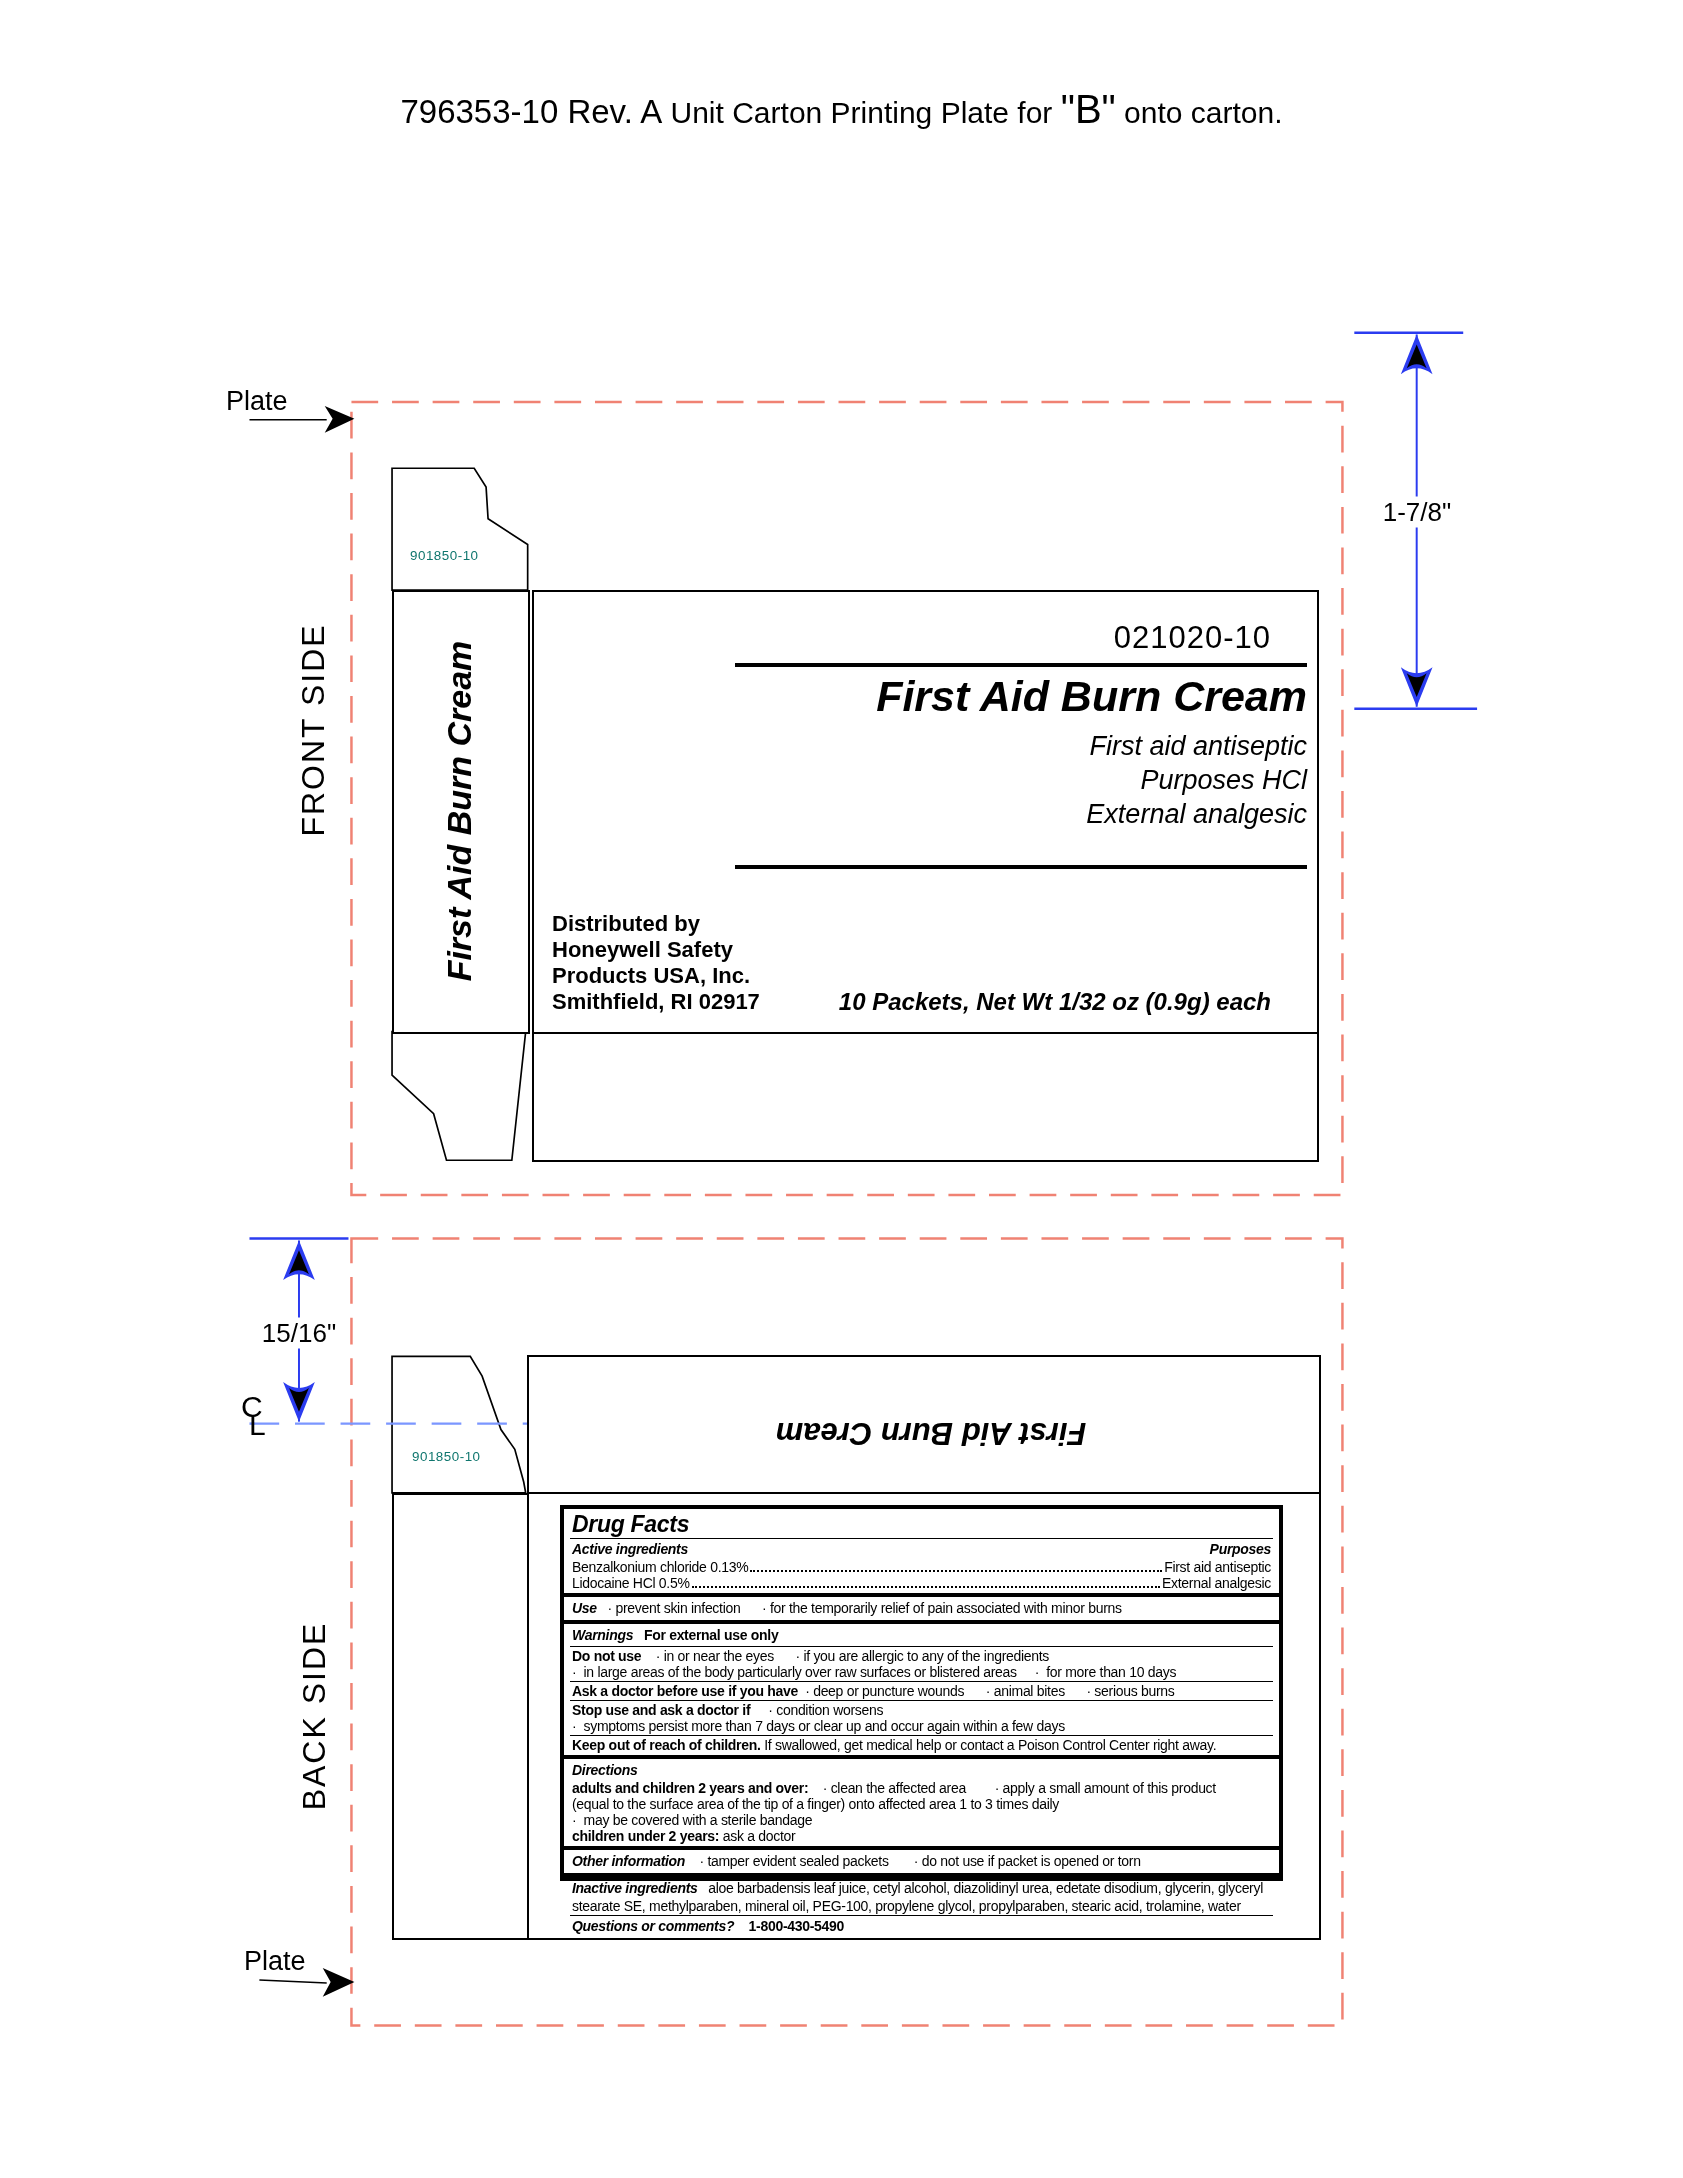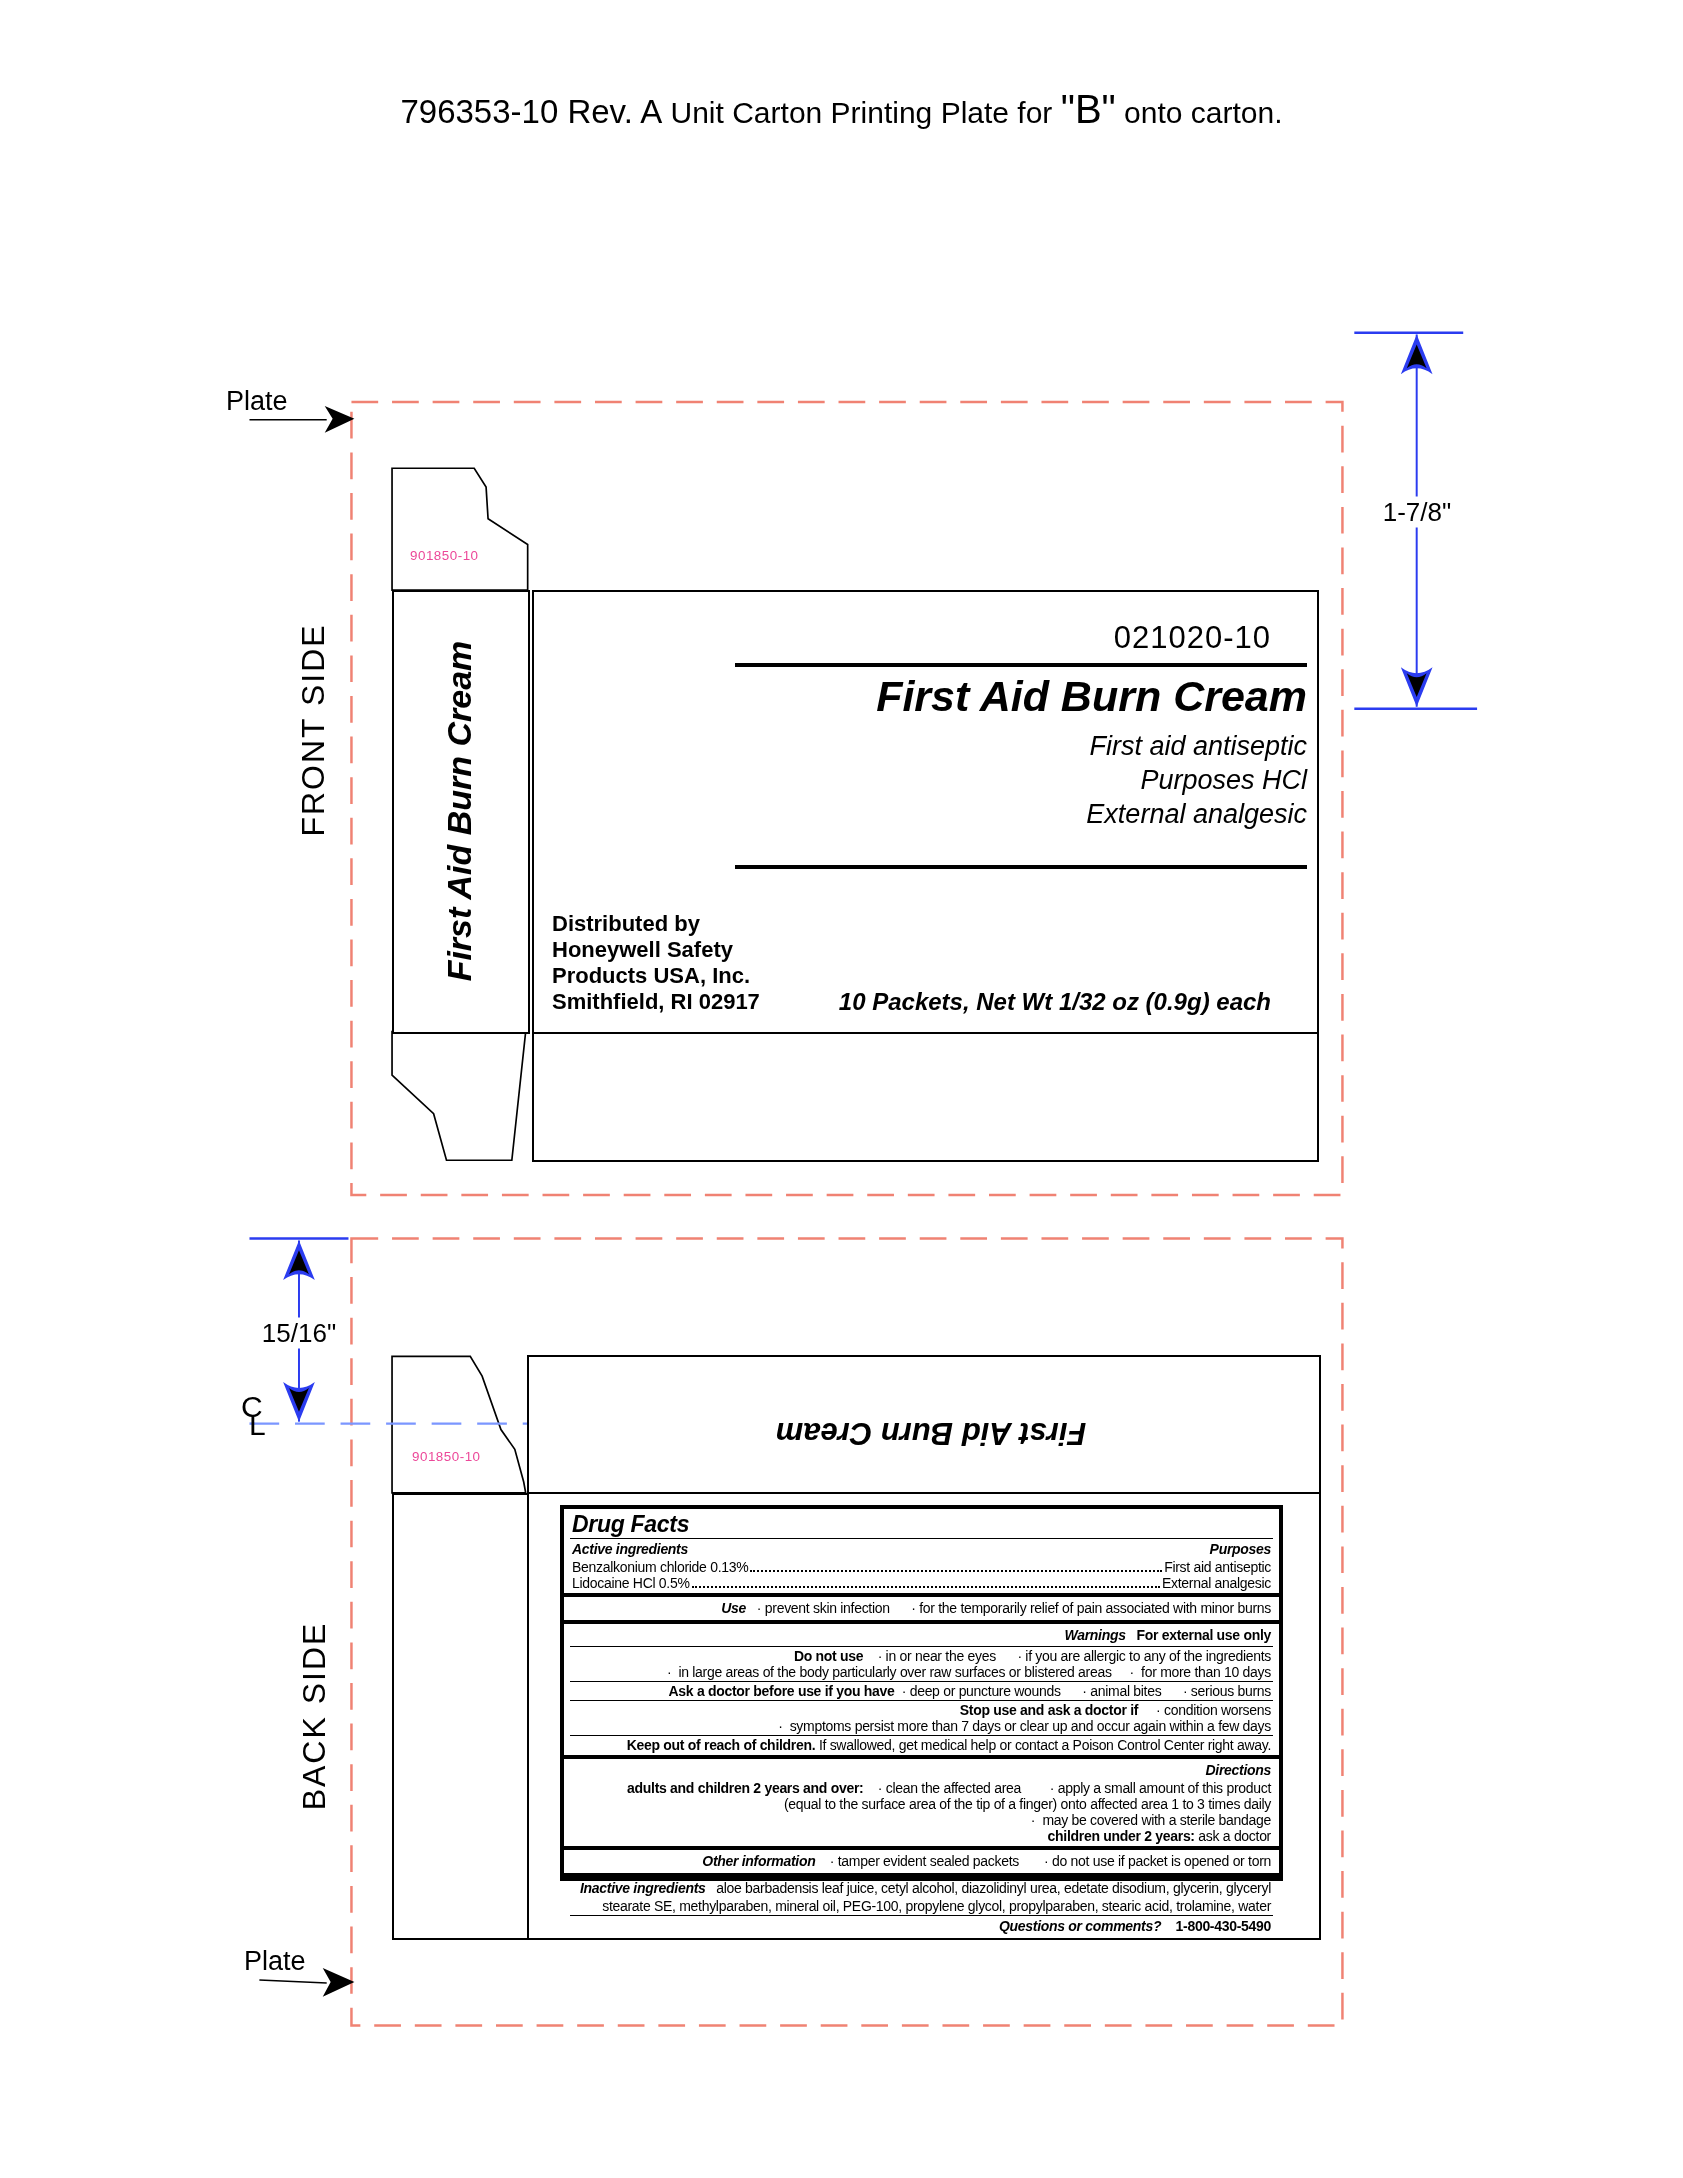--- a/index.html
+++ b/index.html
@@ -19,21 +19,21 @@
   .plate-label{font-size:27px;}
   .side-label{font-size:32px;letter-spacing:2px;white-space:nowrap;
               transform:translate(-50%,-50%) rotate(-90deg);}
   .dim-label{font-size:26px;background:#fff;padding:0 3px;white-space:nowrap;
              transform:translate(-50%,-50%);}
   .cl-c,.cl-l{font-size:30px;font-weight:400;}
 
   
   .panel{position:absolute;border:2px solid #000;background:#fff;box-sizing:border-box;}
   .foldline{position:absolute;background:#000;height:2px;}
-  .flap-code{font-size:13.4px;color:#ec4899;letter-spacing:0.5px;white-space:nowrap;}
+  .flap-code{font-size:13.4px;color:#0f766e;letter-spacing:0.5px;white-space:nowrap;}
 
   .vtext{white-space:nowrap;transform:translate(-50%,-50%) rotate(-90deg);
          font-weight:bold;font-style:italic;font-size:34px;}
   .flip-text{white-space:nowrap;transform:translate(-50%,-50%) rotate(180deg);
          font-weight:bold;font-style:italic;font-size:31px;}
 
   
   .plate-code{left:693px;top:620px;width:578px;text-align:right;font-size:31px;letter-spacing:1px;}
   .rule{position:absolute;background:#000;height:4px;}
   .product-title{left:693px;top:672px;width:614px;text-align:right;
@@ -41,21 +41,21 @@
   .subtitles{left:693px;top:729px;width:614px;text-align:right;
              font-style:italic;font-size:27px;line-height:34px;}
   .distributor{left:552px;top:911px;font-weight:bold;font-size:22px;line-height:26px;}
   .net-wt{left:693px;top:988px;width:578px;text-align:right;
           font-weight:bold;font-style:italic;font-size:24px;white-space:nowrap;}
 
   
   .df-box{position:absolute;left:560px;top:1505px;width:723px;height:376px;
           border:4px solid #000;background:#fff;box-sizing:border-box;
           padding:2px 8px 0 8px;letter-spacing:-0.3px;}
-  .df-box .row{font-size:14px;line-height:16px;text-align:right;}
+  .df-box .row{font-size:14px;line-height:16px;}
   .pre{white-space:pre-wrap;}
   .bi{font-weight:bold;font-style:italic;}
   .b{font-weight:bold;}
   .df-title{font-size:23px;line-height:26px;}
   .df-h{font-size:14px;line-height:19px;}
   .df-hr{border-top:1.5px solid #000;margin:1px -2px 1px -2px;}
   .df-bar{border-top:4px solid #000;margin:2px -8px 2px -8px;}
   .df-cols{display:flex;justify-content:space-between;}
   .active-row{display:flex;align-items:flex-end;font-size:14px;line-height:16px;}
   .leader{flex:1;border-bottom:2px dotted #000;margin:0 2px 3px 2px;height:1px;}

